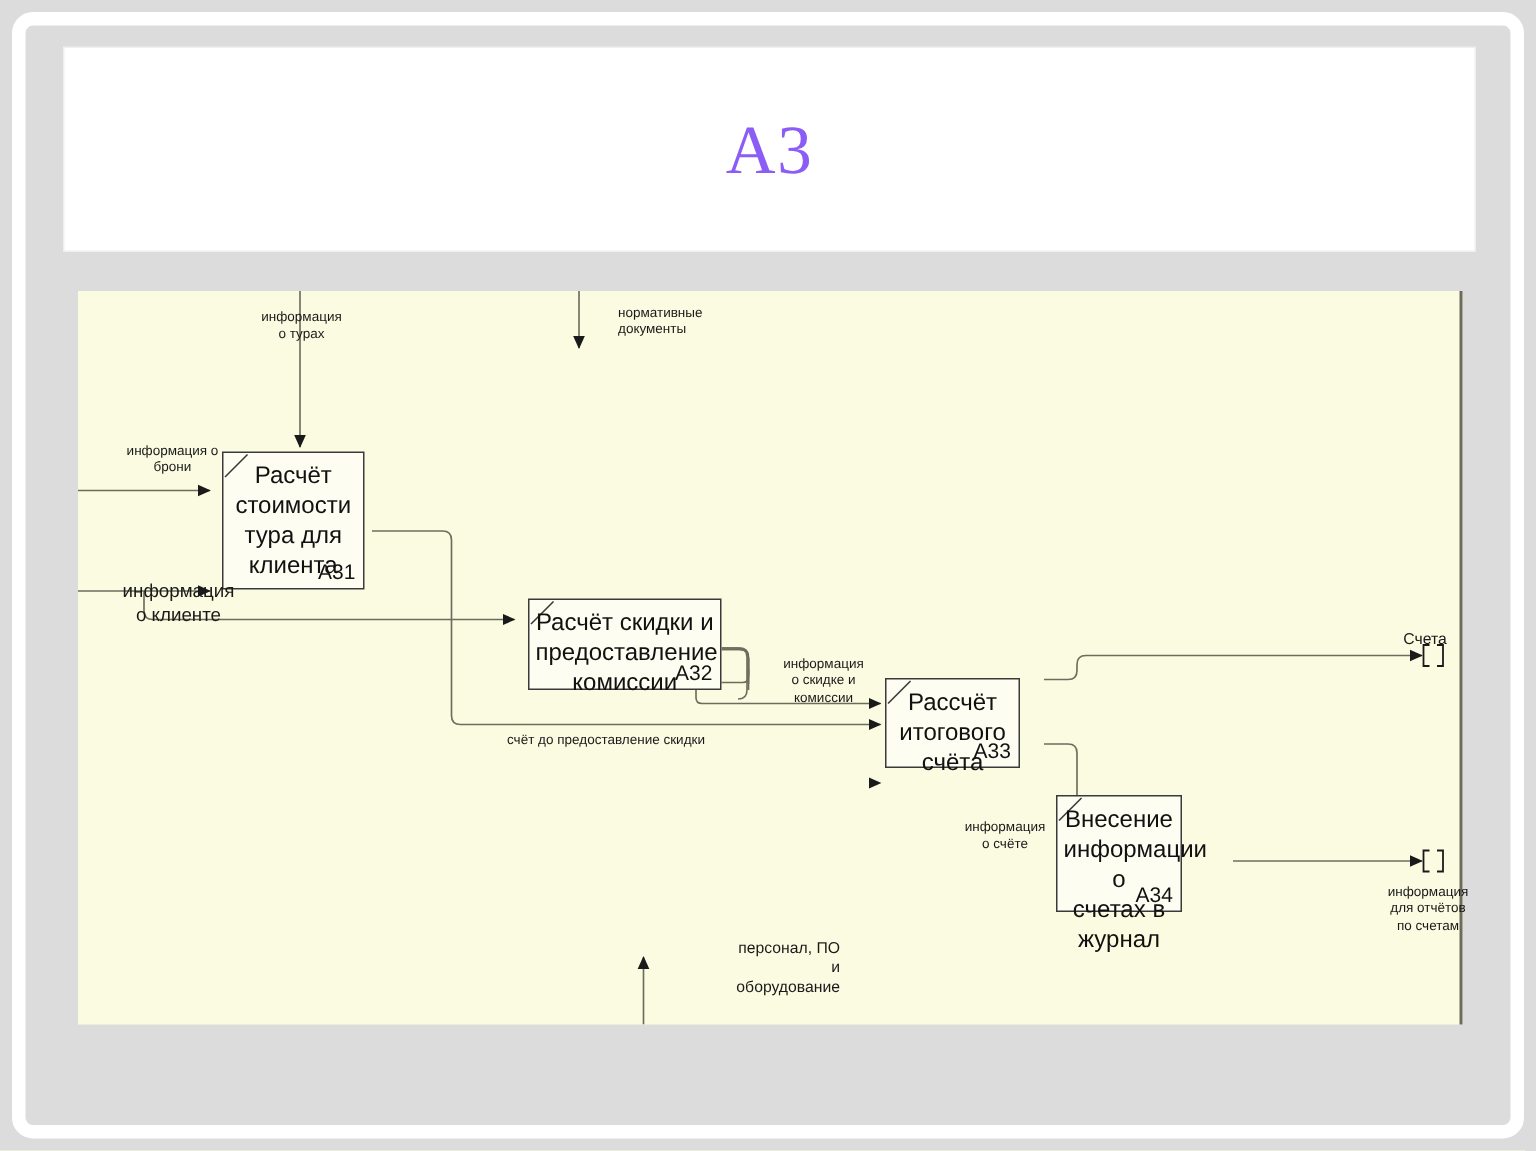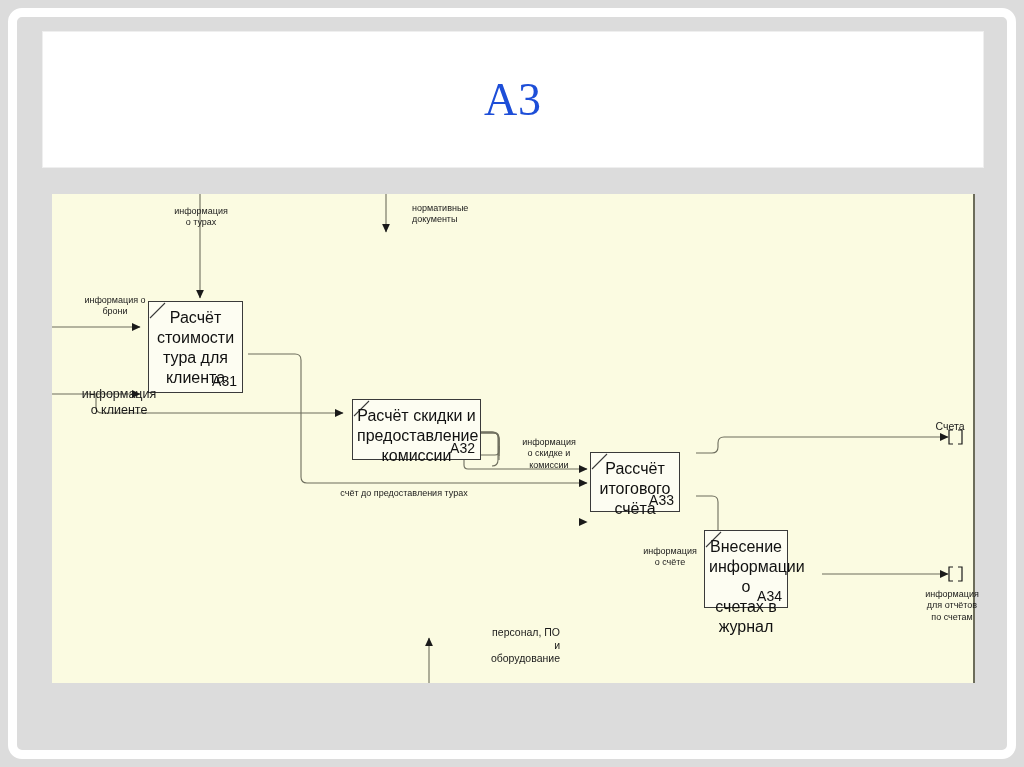--- a/index.html
+++ b/index.html
@@ -25,21 +25,21 @@
     position:absolute;
     left:43px; top:32px;
     width:940px; height:135px;
     background:#ffffff;
     box-shadow:0 0 0 1px #efefef;
     display:flex; align-items:center; justify-content:center;
   }
   #title-text{
     font-family:"Liberation Serif", serif;
     font-size:46px;
-    color:#1d4ed8;
+    color:#8b5cf6;
     letter-spacing:1px;
     line-height:1;
   }
   
   #diagram-canvas{
     position:absolute;
     left:52px; top:194px;
     width:923px; height:489px;
     background:#fbfbe1;
     border-right:2px solid #6c6c5a;
@@ -267,21 +267,21 @@
   <div class="dlabel lbl-sm" style="left:3px;top:101px;width:120px;">информация о
 брони</div>
 
   <div class="dlabel lbl-lg" style="left:0px;top:193px;width:134px;">информация
 о клиенте</div>
 
   <div class="dlabel lbl-sm" style="left:450px;top:243px;width:94px;text-align:center;">информация
 о скидке и
 комиссии</div>
 
-  <div class="dlabel lbl-sm" style="left:222px;top:294px;width:260px;">счёт до предоставления турах</div>
+  <div class="dlabel lbl-sm" style="left:222px;top:294px;width:260px;">счёт до предоставление скидки</div>
 
   <div class="dlabel lbl-sm" style="left:570px;top:352px;width:96px;">информация
 о счёте</div>
 
   <div class="dlabel lbl-md" style="left:838px;top:226px;width:120px;text-align:center;">Счета</div>
 
   <div class="dlabel lbl-sm" style="left:848px;top:395px;width:104px;">информация
 для отчётов
 по счетам</div>
 

